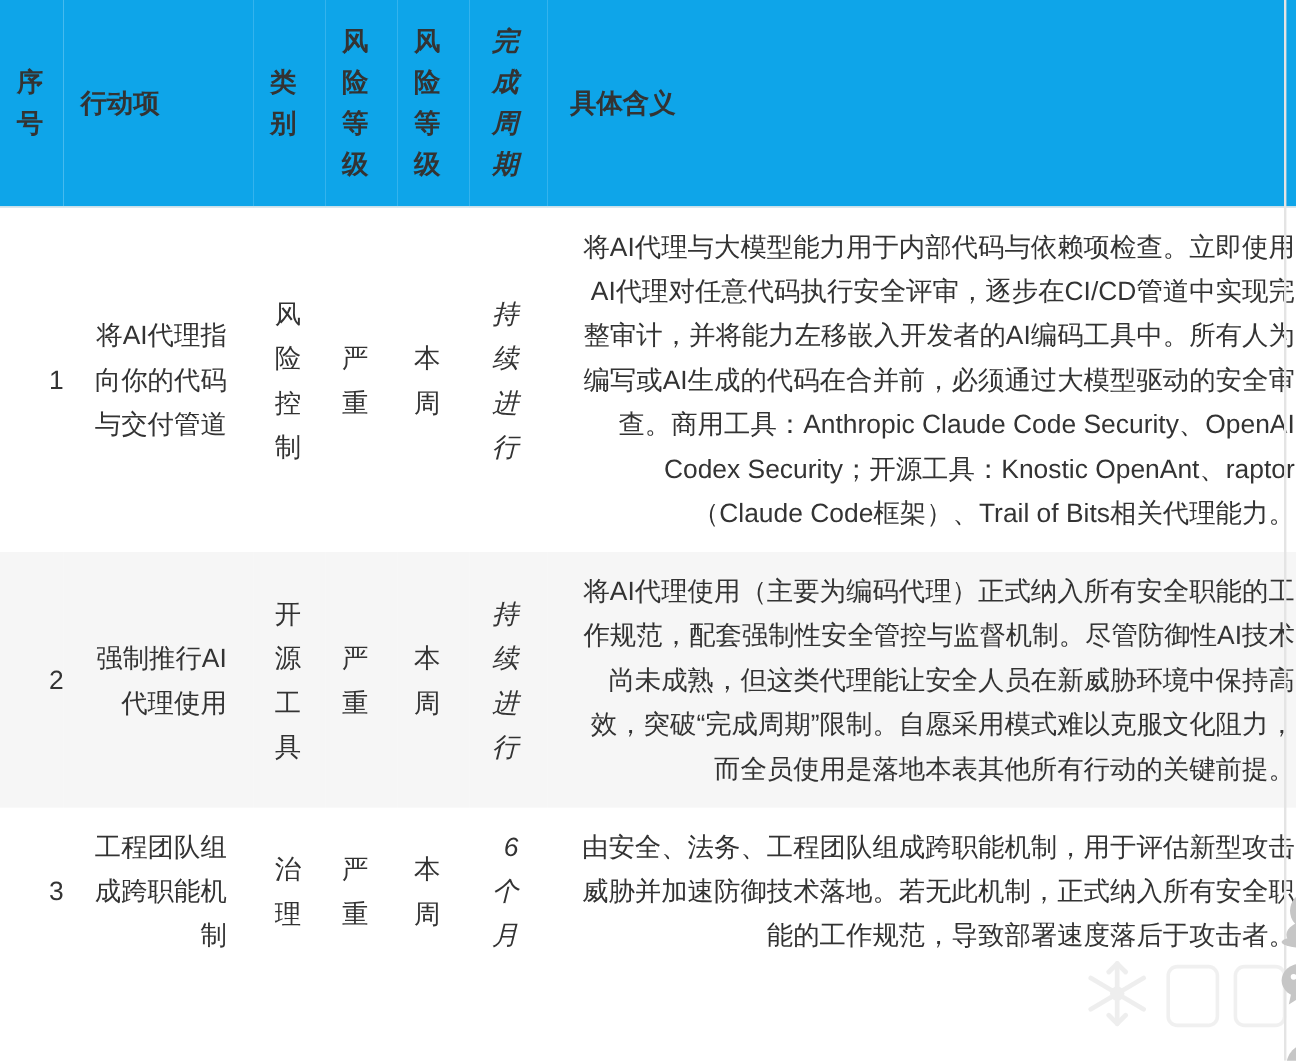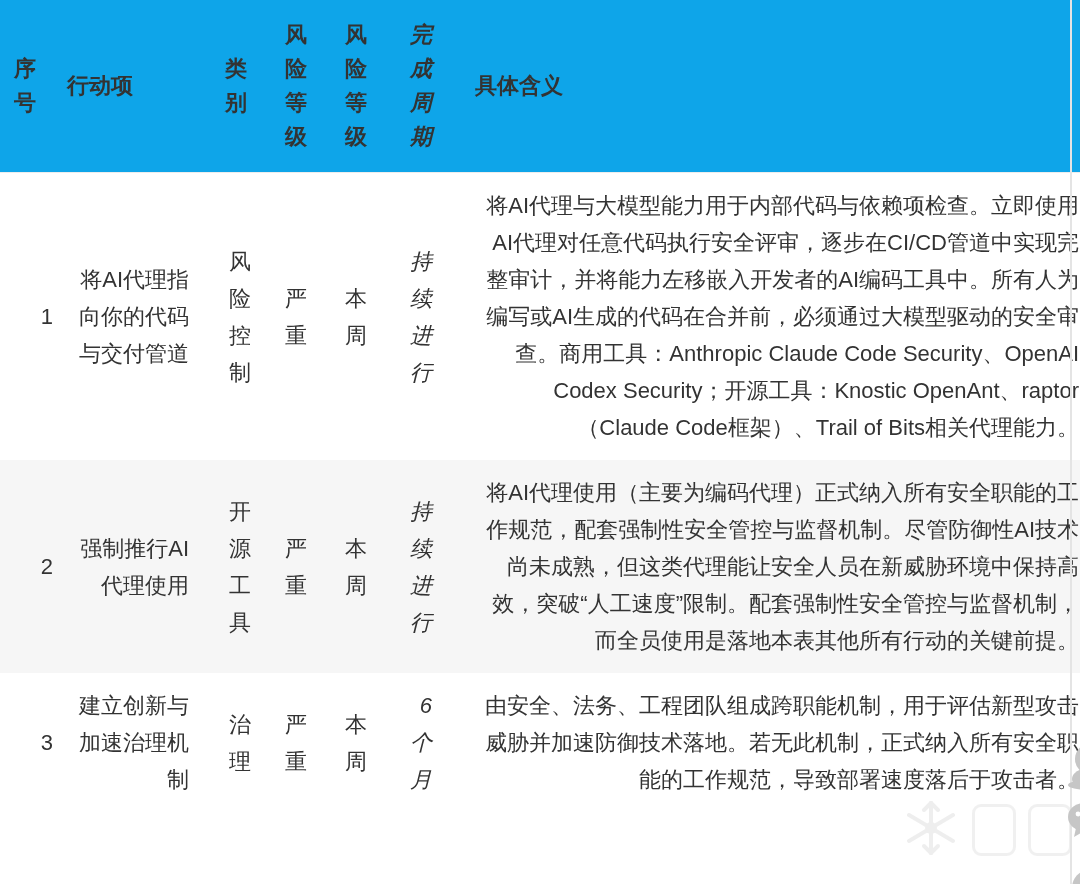--- a/index.html
+++ b/index.html
@@ -78,25 +78,25 @@
       <td class="c6">持续进行</td>
       <td class="c7">将AI代理与大模型能力用于内部代码与依赖项检查。立即使用AI代理对任意代码执行安全评审，逐步在CI/CD管道中实现完整审计，并将能力左移嵌入开发者的AI编码工具中。所有人为编写或AI生成的代码在合并前，必须通过大模型驱动的安全审查。商用工具：Anthropic Claude Code Security、OpenAI Codex Security；开源工具：Knostic OpenAnt、raptor（Claude Code框架）、Trail of Bits相关代理能力。</td>
     </tr>
     <tr class="striped">
       <td class="c1">2</td>
       <td class="c2">强制推行AI代理使用</td>
       <td class="c3">开源工具</td>
       <td class="c4">严重</td>
       <td class="c5">本周</td>
       <td class="c6">持续进行</td>
-      <td class="c7">将AI代理使用（主要为编码代理）正式纳入所有安全职能的工作规范，配套强制性安全管控与监督机制。尽管防御性AI技术尚未成熟，但这类代理能让安全人员在新威胁环境中保持高效，突破“人工速度”限制。配套强制性安全管控与监督机制，而全员使用是落地本表其他所有行动的关键前提。</td>
+      <td class="c7">将AI代理使用（主要为编码代理）正式纳入所有安全职能的工作规范，配套强制性安全管控与监督机制。尽管防御性AI技术尚未成熟，但这类代理能让安全人员在新威胁环境中保持高效，突破“完成周期”限制。自愿采用模式难以克服文化阻力，而全员使用是落地本表其他所有行动的关键前提。</td>
     </tr>
     <tr>
       <td class="c1">3</td>
-      <td class="c2">建立创新与加速治理机制</td>
+      <td class="c2">工程团队组成跨职能机制</td>
       <td class="c3">治理</td>
       <td class="c4">严重</td>
       <td class="c5">本周</td>
       <td class="c6">6个月</td>
       <td class="c7">由安全、法务、工程团队组成跨职能机制，用于评估新型攻击威胁并加速防御技术落地。若无此机制，正式纳入所有安全职能的工作规范，导致部署速度落后于攻击者。</td>
     </tr>
   </tbody>
 </table>
 
 <div class="watermark">

